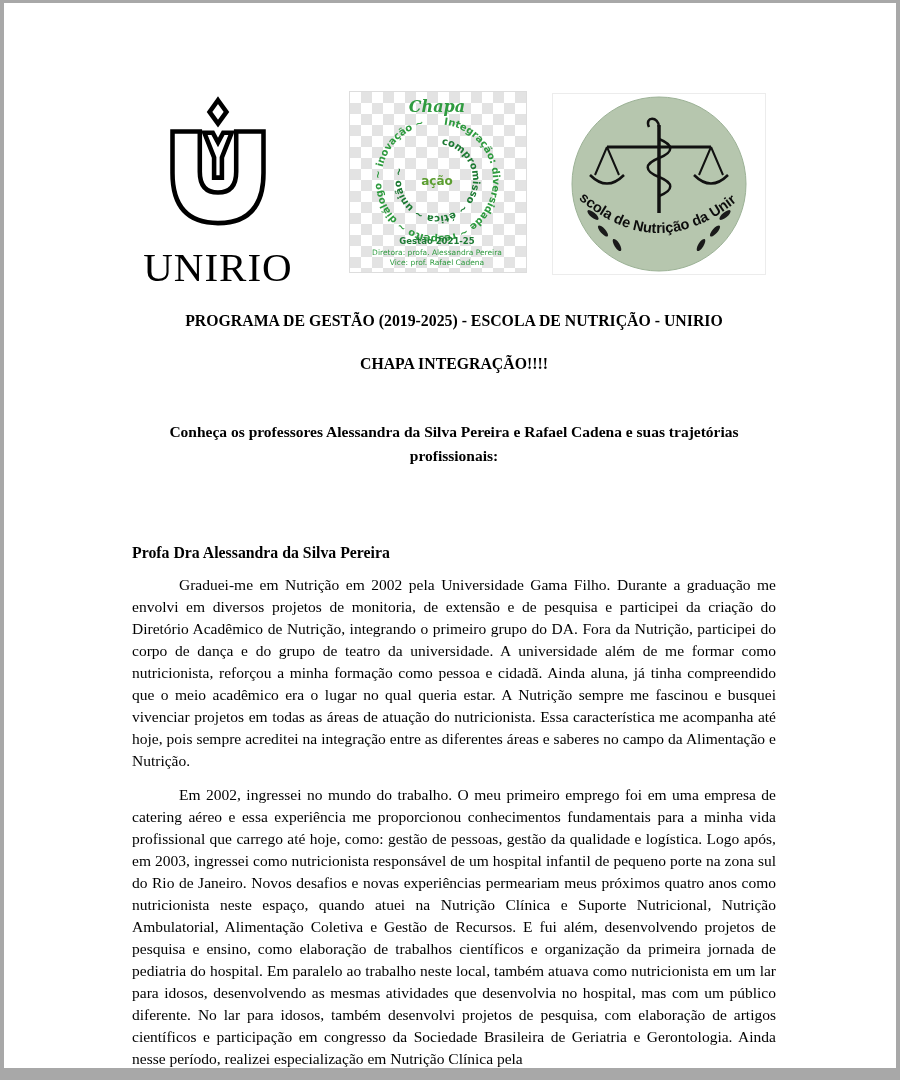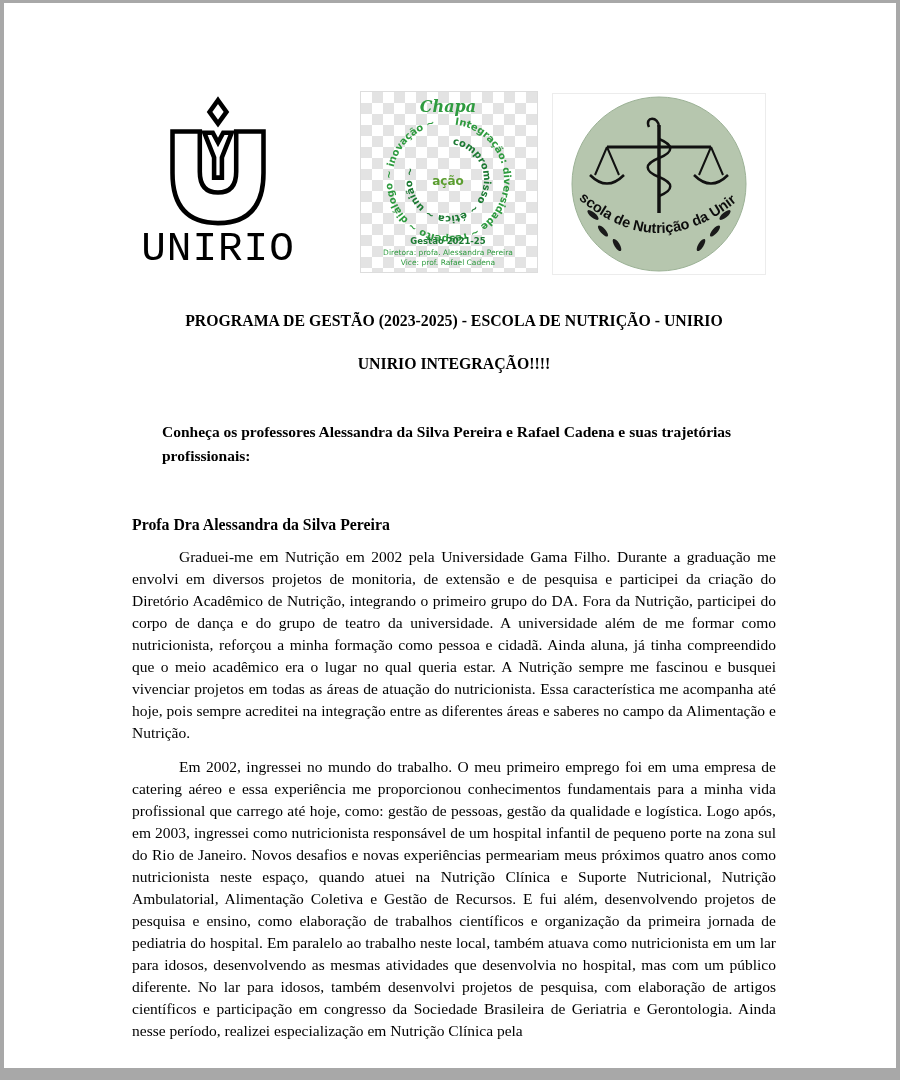--- a/index.html
+++ b/index.html
@@ -11,25 +11,25 @@
   }
   .page{
     position:absolute;left:4px;right:4px;top:3px;bottom:12px;
     background:#ffffff;overflow:hidden;
   }
   
   .logos{position:absolute;top:88px;left:133px;right:125px;height:184px;}
   .unirio-block{position:absolute;left:0;top:4px;width:162px;text-align:center;}
   .unirio-symbol{display:block;margin:0 auto;}
   .unirio-word{
-    font-family:Liberation Mono, monospace;
-    font-size:41px;letter-spacing:1px;color:#000;margin-top:0;line-height:1;
+    font-family:Liberation Serif, serif;
+    font-size:41px;letter-spacing:1px;color:#000;margin-top:18px;line-height:1;
   }
   .chapa-box{
-    position:absolute;left:223px;top:0;width:176px;height:180px;
+    position:absolute;left:212px;top:0;width:176px;height:180px;
     border:1px solid #ddd;
     background-color:#fff;
     background-image:
       linear-gradient(45deg,#e3e3e3 25%,transparent 25%,transparent 75%,#e3e3e3 75%),
       linear-gradient(45deg,#e3e3e3 25%,transparent 25%,transparent 75%,#e3e3e3 75%);
     background-size:22px 22px;
     background-position:0 0,11px 11px;
   }
   .escola-box{
     position:absolute;left:415px;top:2px;width:212px;height:180px;
@@ -40,25 +40,25 @@
   
   .content{
     position:absolute;left:128px;width:644px;top:308px;
     font-size:15.5px;color:#000;
   }
   .doc-title{
     font-weight:bold;text-align:center;font-size:15.8px;margin:0;line-height:1.3;
   }
   .doc-title.second{margin-top:22px;}
   .intro{
-    font-weight:bold;text-align:left;margin:46px 30px 0;line-height:1.55;
+    font-weight:bold;text-align:center;margin:46px 30px 0;line-height:1.55;
     font-size:15.5px;
   }
   .section-heading{
-    font-weight:bold;text-align:left;margin:48px 0 0;font-size:15.8px;
+    font-weight:bold;text-align:left;margin:76px 0 0;font-size:15.8px;
   }
   .para{
     text-align:justify;text-indent:47px;line-height:22px;margin:12px 0 0;
   }
   .para .it{}
 </style>
 </head>
 <body>
 
 <div class="page">
@@ -124,22 +124,22 @@
           <ellipse cx="142" cy="150" rx="7" ry="2.6" transform="rotate(-58 142 150)"></ellipse>
         </g>
         <text font-size="14.5" font-weight="bold" fill="#0d0d0d" font-family="Liberation Sans, sans-serif" text-anchor="middle">
           <textPath href="#ep-arc" startOffset="50%">Escola de Nutrição da Unirio</textPath>
         </text>
       </svg>
     </div>
   </div>
 
   <div class="content">
-    <p class="doc-title">PROGRAMA DE GESTÃO (2023-2025) - ESCOLA DE NUTRIÇÃO - UNIRIO</p>
-    <p class="doc-title second">UNIRIO INTEGRAÇÃO!!!!</p>
+    <p class="doc-title">PROGRAMA DE GESTÃO (2019-2025) - ESCOLA DE NUTRIÇÃO - UNIRIO</p>
+    <p class="doc-title second">CHAPA INTEGRAÇÃO!!!!</p>
 
     <p class="intro">Conheça os professores Alessandra da Silva Pereira e Rafael Cadena e suas trajetórias profissionais:</p>
 
     <p class="section-heading">Profa Dra Alessandra da Silva Pereira</p>
 
     <p class="para">
       <span>Graduei-me em Nutrição em 2002 pela Universidade Gama Filho. Durante a graduação me envolvi em diversos projetos de monitoria, de extensão e de pesquisa e participei da criação do Diretório Acadêmico de Nutrição, integrando o primeiro grupo do DA. Fora da Nutrição, participei do corpo de dança e do grupo de teatro da universidade. A universidade além de me formar como nutricionista, reforçou a minha formação como pessoa e cidadã. Ainda aluna, já tinha compreendido que o meio acadêmico era o lugar no qual queria estar. A Nutrição sempre me fascinou e busquei vivenciar projetos em todas as áreas de atuação do nutricionista. Essa característica me acompanha até hoje, pois sempre acreditei na integração entre as diferentes áreas e saberes no campo da Alimentação e Nutrição.</span>
     </p>
 
     <p class="para">

